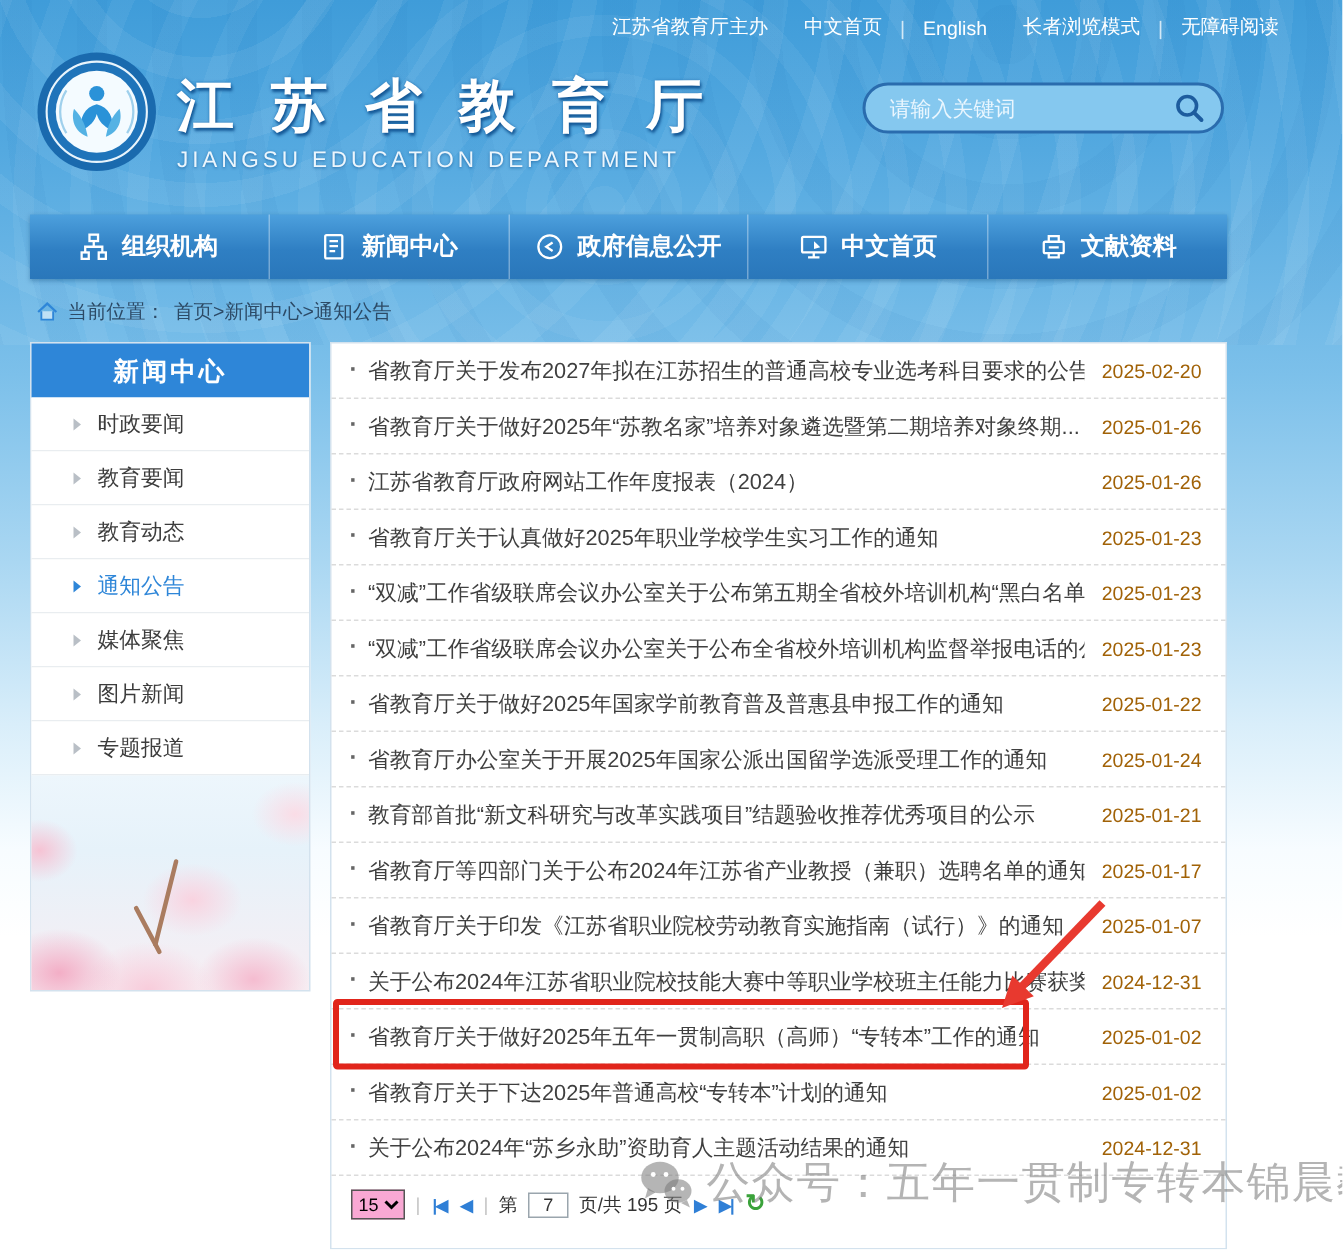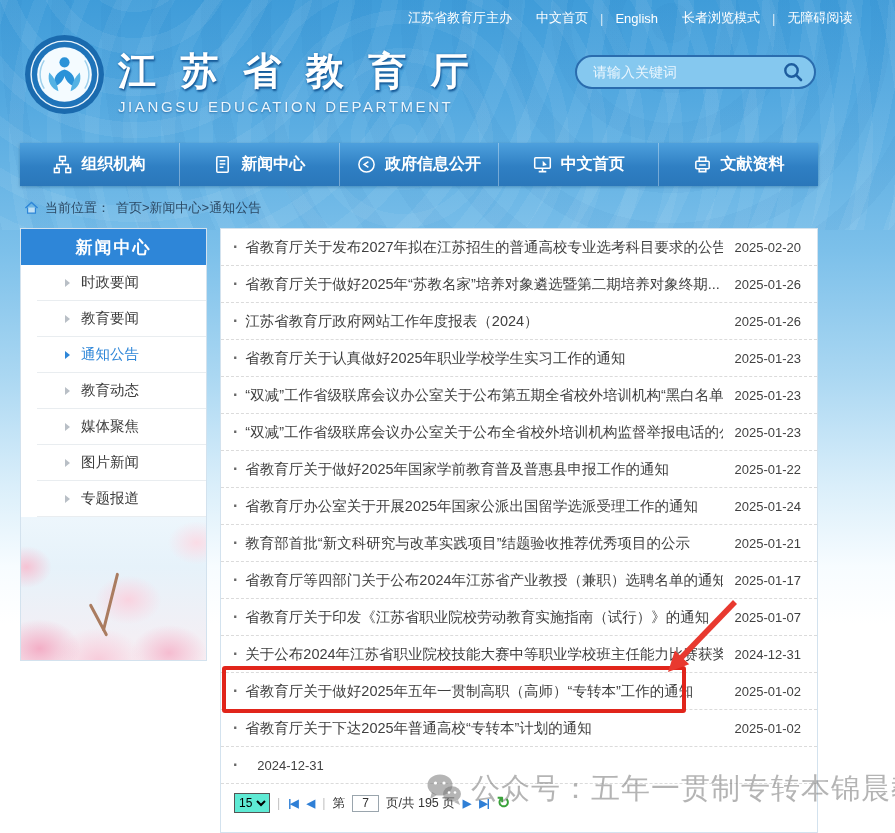--- a/index.html
+++ b/index.html
@@ -44,21 +44,21 @@
   .nav-icon { display:flex; align-items:center; }
   
   .breadcrumb { position:absolute; left:24px; top:199px; display:flex; align-items:center; gap:6px;
     font-size:13px; color:#2c4a66; }
   
   .sidebar { position:absolute; left:20px; top:228px; width:187px; background:#fff;
     border:1px solid #d3e2ee; }
   .sidebar-title { height:36px; background:#2e86d8; color:#fff; font-size:17px; font-weight:bold;
     display:flex; align-items:center; justify-content:center; letter-spacing:2px; }
   .side-item { height:36px; display:flex; align-items:center; padding-left:28px; gap:11px;
-    font-size:14.5px; color:#3c3c3c; border-bottom:1px solid #e9edf0; cursor:pointer; background:#fff;margin-left:16px; }
+    font-size:14.5px; color:#3c3c3c; border-bottom:1px solid #e9edf0; cursor:pointer; background:#fff; }
   .tri { width:0; height:0; border-left:5px solid #b9bfc6; border-top:4px solid transparent; border-bottom:4px solid transparent; }
   .side-item.active { color:#2e86d8; }
   .side-item.active .tri { border-left-color:#2e86d8; }
   .sidebar-flower { height:143px; position:relative; overflow:hidden;
     background:
       radial-gradient(ellipse 58px 42px at 10% 92%, #f3aec6 0%, rgba(243,174,198,0) 70%),
       radial-gradient(ellipse 62px 46px at 42% 100%, #f8ccdb 0%, rgba(248,204,219,0) 70%),
       radial-gradient(ellipse 54px 40px at 80% 95%, #f5bcd0 0%, rgba(245,188,208,0) 70%),
       radial-gradient(ellipse 46px 34px at 58% 58%, #f9d3e0 0%, rgba(249,211,224,0) 72%),
       radial-gradient(ellipse 40px 30px at 95% 18%, #fadce6 0%, rgba(250,220,230,0) 72%),
@@ -67,24 +67,24 @@
   .branch, .branch2 { position:absolute; width:3px; height:60px; background:#aa7c60; border-radius:2px; }
   .branch { left:88px; top:55px; transform:rotate(14deg); }
   .branch2 { left:76px; top:85px; height:36px; transform:rotate(-28deg); }
   
   .content { position:absolute; left:220px; top:228px; width:598px; height:605px; background:#fff;
     border:1px solid #d3e2ee; }
   .news-row { height:37px; display:flex; align-items:center; padding:0 16px 0 12px;
     border-bottom:1px dashed #dbdbdb; cursor:pointer; }
   .bullet { color:#666; margin-right:7px; font-weight:bold; }
   .news-title { flex:1; font-size:14.5px; color:#3f3f3f; white-space:nowrap; overflow:hidden; }
-  .news-date { font-size:13px; color:#404040; margin-left:12px; flex-shrink:0; }
+  .news-date { font-size:13px; color:#a16207; margin-left:12px; flex-shrink:0; }
   
   .pager { display:flex; align-items:center; gap:7px; padding:9px 0 0 13px; font-size:12.5px; color:#333; }
-  .pager select { height:20px; font-size:12px; border:1px solid #555; background:#5eead4; }
+  .pager select { height:20px; font-size:12px; border:1px solid #555; background:#f9a8d4; }
   .psep { color:#c3c3c3; }
   .pgbtn { background:none; border:none; color:#2f7fd6; font-size:11px; padding:0 1px;
     cursor:pointer; letter-spacing:-1px; font-weight:bold; }
   .pageinput { width:27px; height:17px; border:1px solid #9aa5ad; text-align:center; font-size:12px; color:#333; }
   .refresh { color:#3aa23a; font-size:16px; font-weight:bold; line-height:1; cursor:pointer; }
   .stats { color:#333; }
   
   .hl-box { position:absolute; left:222px; top:666px; width:464px; height:47px;
     border:4px solid #e1251b; border-radius:3px; z-index:10; pointer-events:none; }
   .arrow-svg { position:absolute; left:640px; top:592px; z-index:10; pointer-events:none; }
@@ -198,27 +198,27 @@
   <aside class="sidebar">
     <div class="sidebar-title">新闻中心</div>
     <div class="side-item">
       <span class="tri"></span>
       <span>时政要闻</span>
     </div>
     <div class="side-item">
       <span class="tri"></span>
       <span>教育要闻</span>
     </div>
+    <div class="side-item">
+      <span class="tri"></span>
+      <span>教育动态</span>
+    </div>
     <div class="side-item active">
       <span class="tri"></span>
       <span>通知公告</span>
-    </div>
-    <div class="side-item">
-      <span class="tri"></span>
-      <span>教育动态</span>
     </div>
     <div class="side-item">
       <span class="tri"></span>
       <span>媒体聚焦</span>
     </div>
     <div class="side-item">
       <span class="tri"></span>
       <span>图片新闻</span>
     </div>
     <div class="side-item">
@@ -297,20 +297,21 @@
       <span class="news-title">省教育厅关于做好2025年五年一贯制高职（高师）“专转本”工作的通知</span>
       <span class="news-date">2025-01-02</span>
     </div>
     <div class="news-row">
       <span class="bullet">·</span>
       <span class="news-title">省教育厅关于下达2025年普通高校“专转本”计划的通知</span>
       <span class="news-date">2025-01-02</span>
     </div>
     <div class="news-row">
       <span class="bullet">·</span>
+      <span class="news-title">关于公布2024年“苏乡永助”资助育人主题活动结果的通知</span>
       <span class="news-date">2024-12-31</span>
     </div>
 
     <div class="pager">
       <select>
         <option>15</option>
       </select>
       <span class="psep">|</span>
       <button class="pgbtn">|◀</button>
       <button class="pgbtn">◀</button>

